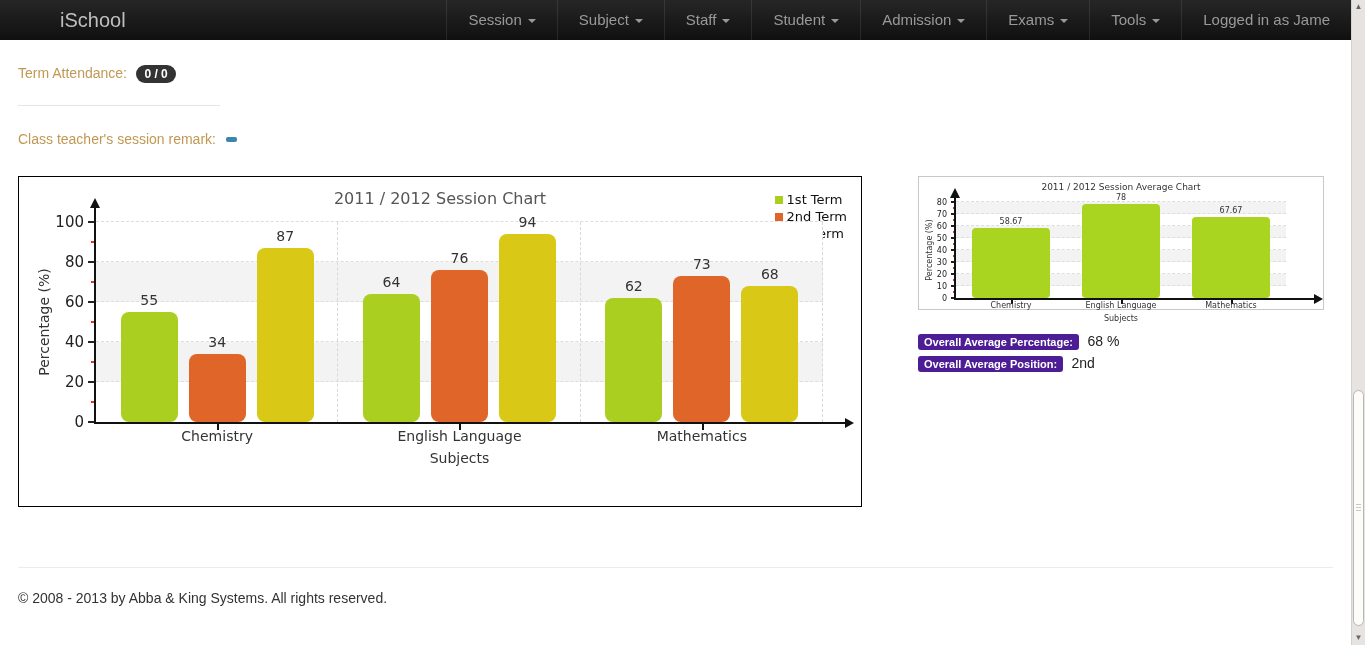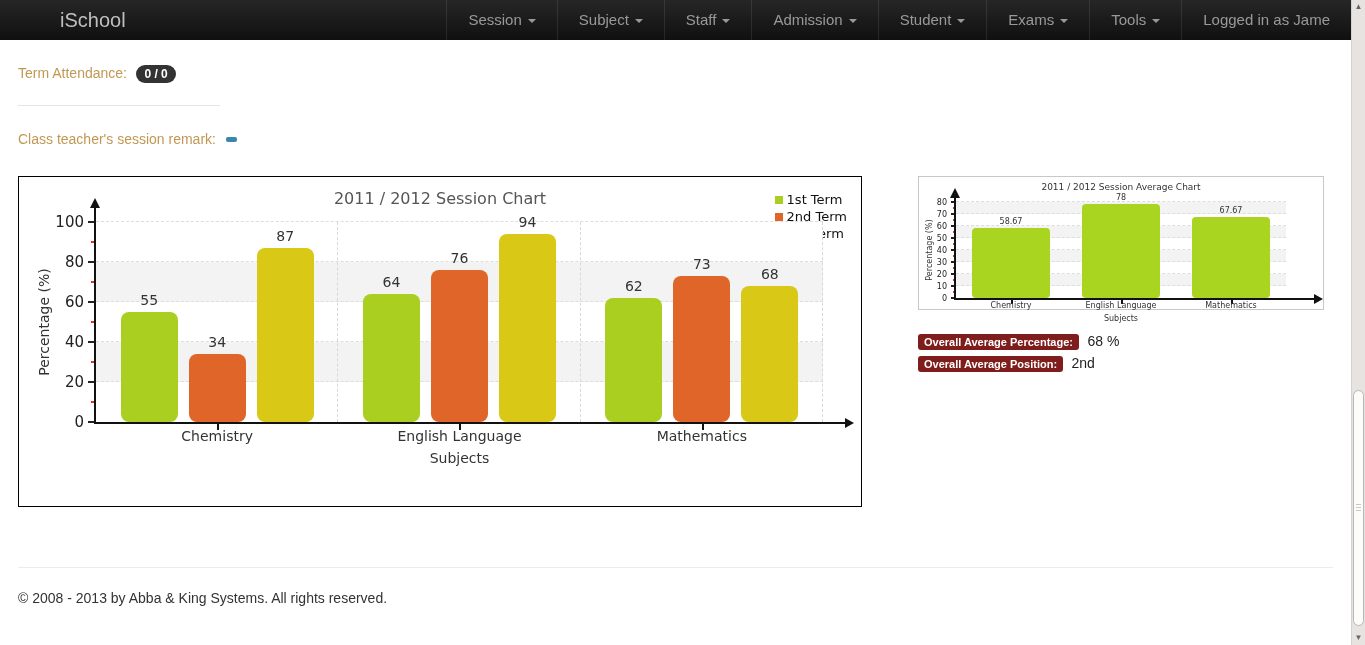--- a/index.html
+++ b/index.html
@@ -64,21 +64,21 @@
   .xtick { position:absolute; left:50%; width:2px; background:#111; }
   .xlabels { position:absolute; top:100%; left:0; width:100%; display:flex; color:#333; }
   .xlabels div { flex:1; text-align:center; }
   .xaxistitle { position:absolute; left:0; width:100%; text-align:center; color:#333; }
   .ylab { position:absolute; top:50%; white-space:nowrap; color:#333;
           transform:translate(-50%,-50%) rotate(-90deg); }
 
   
   .overall { margin-top:22px; }
   .overall-row { margin-bottom:4px; }
-  .label-gray { display:inline-block; background:#7f1d1d; color:#fff; font-weight:bold;
+  .label-gray { display:inline-block; background:#4c1d95; color:#fff; font-weight:bold;
                 font-size:11px; padding:2px 6px; border-radius:3px; }
   .overall-val { font-size:14px; color:#222; margin-left:4px; }
 
   
   .hr-full { border:none; border-top:1px solid #ececec; margin:60px 0 0 0; }
   .footer-text { margin-top:22px; font-size:14px; color:#333; }
 
   
   .scrollbar { position:fixed; top:0; right:0; width:14px; height:645px;
                background:#e6e3e0; border-left:1px solid #d4d1ce; z-index:50; }
@@ -94,22 +94,22 @@
 <body>
 
 <div class="page">
 
   <nav class="navbar">
     <span class="brand">iSchool</span>
     <ul class="nav" id="nav-menu">
         <li>Session<span class="caret"></span></li>
         <li>Subject<span class="caret"></span></li>
         <li>Staff<span class="caret"></span></li>
+        <li>Student<span class="caret"></span></li>
         <li>Admission<span class="caret"></span></li>
-        <li>Student<span class="caret"></span></li>
         <li>Exams<span class="caret"></span></li>
         <li>Tools<span class="caret"></span></li>
         <li>Logged in as Jame</li>
       </ul>
   </nav>
 
   <div class="content">
 
     <div>
       <span class="warn-label">Term Attendance:</span>

